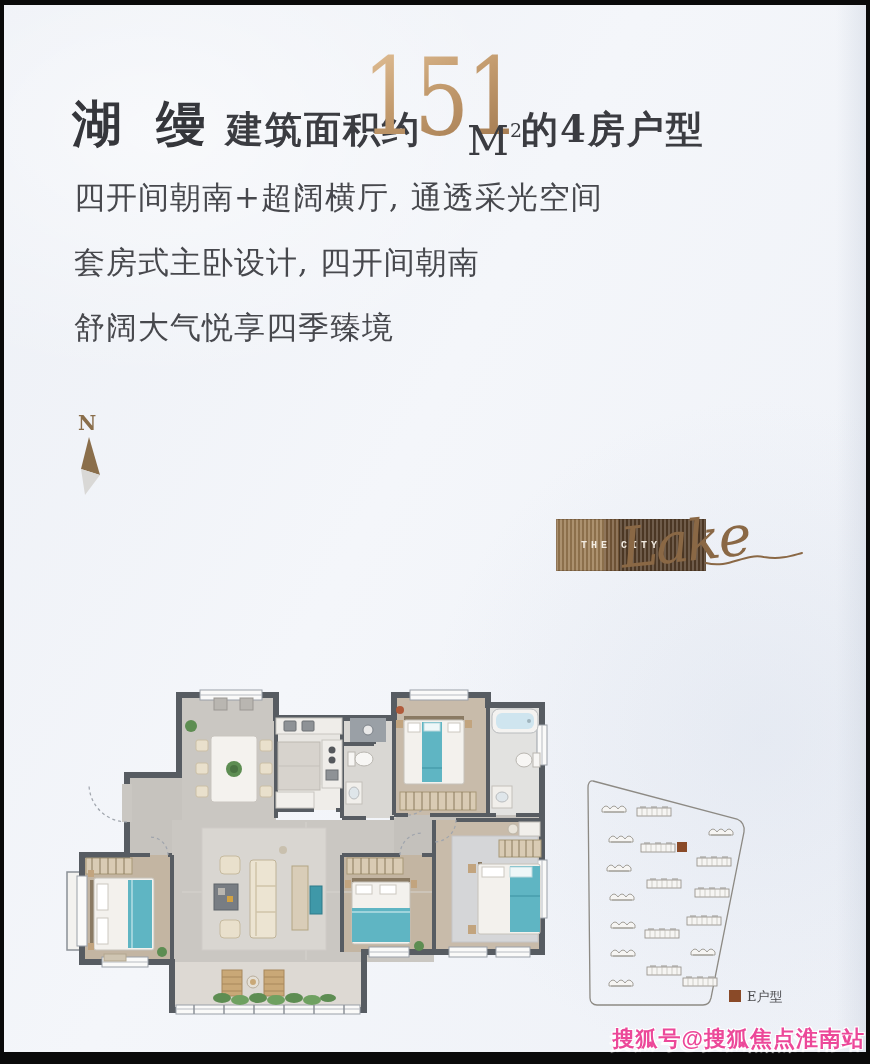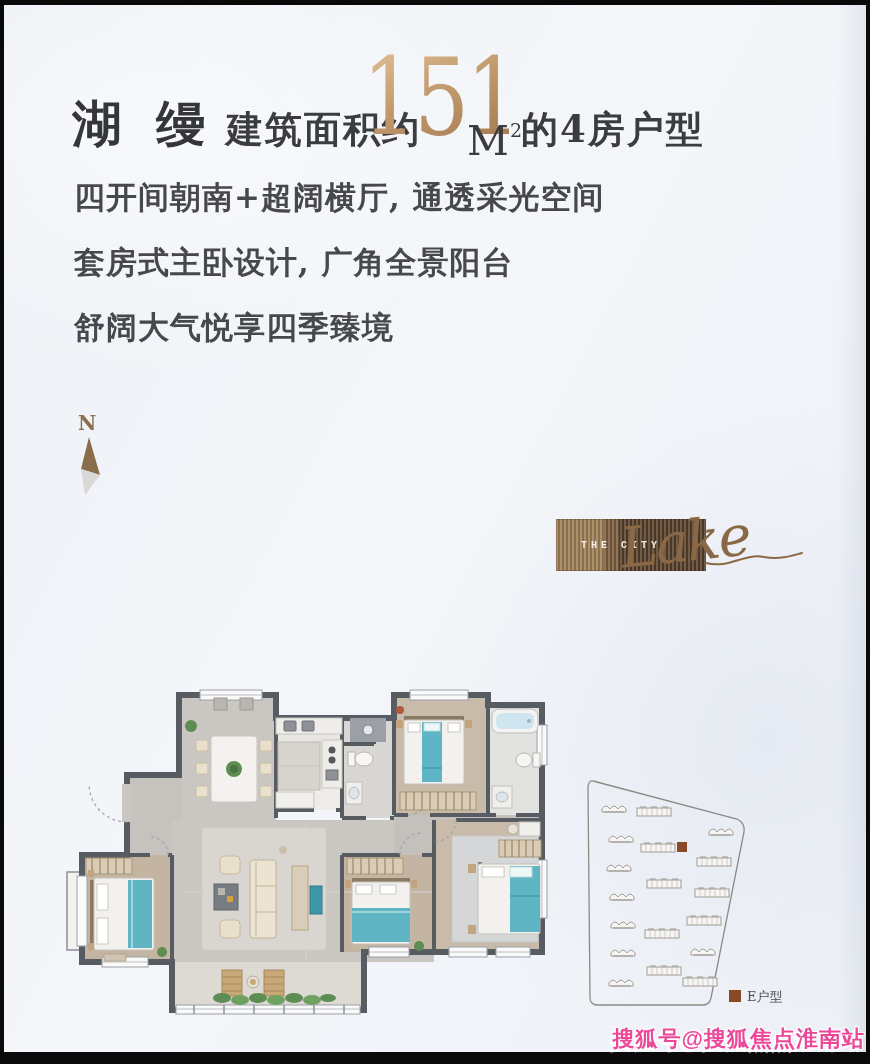--- a/index.html
+++ b/index.html
@@ -20,21 +20,21 @@
   .area-prefix{position:absolute;left:222px;top:100px;font-size:37px;font-weight:700;color:#3b3c41;letter-spacing:2px;}
   .big-num{position:absolute;left:358px;top:40px;font-size:106px;line-height:1;font-weight:400;
          background:linear-gradient(160deg,#dcb98f 10%,#c29a6d 45%,#a57c52 90%);
          -webkit-background-clip:text;background-clip:text;color:transparent;
          transform:scaleX(.82);transform-origin:left top;letter-spacing:-4px;}
   .unit{position:absolute;left:463px;top:112px;font-size:41px;color:#3b3c41;font-weight:400;}
   .unit sup{font-size:19px;vertical-align:18px;margin-left:1px;}
   .suffix{position:absolute;left:505px;top:100px;font-size:37px;font-weight:700;color:#3b3c41;letter-spacing:2px;margin-left:12px;}
 
   
-  .sp{position:absolute;left:70px;font-size:31px;font-weight:700;color:#47484d;letter-spacing:1px;white-space:nowrap;}
+  .sp{position:absolute;left:70px;font-size:31px;font-weight:400;color:#47484d;letter-spacing:1px;white-space:nowrap;}
   .sp1{top:172px;} .sp2{top:237px;} .sp3{top:302px;}
 
   
   .north-label{position:absolute;left:74px;top:406px;font-size:20px;font-weight:700;color:#8a6e4b;}
   .north-arrow{position:absolute;left:62px;top:430px;}
 
   
   .logo{position:absolute;left:550px;top:498px;width:255px;height:90px;}
   .logo-block{position:absolute;left:2px;top:16px;width:150px;height:52px;
         background:
@@ -63,21 +63,21 @@
 <div class="stage">
   <div class="canvas">
 
     <div class="brand">湖缦</div>
     <div class="area-prefix">建筑面积约</div>
     <div class="big-num">151</div>
     <div class="unit"><span>M</span><sup>2</sup></div>
     <div class="suffix">的4房户型</div>
 
     <div class="sp sp1">四开间朝南+超阔横厅, 通透采光空间</div>
-    <div class="sp sp2">套房式主卧设计, 广角全景阳台</div>
+    <div class="sp sp2">套房式主卧设计, 四开间朝南</div>
     <div class="sp sp3">舒阔大气悦享四季臻境</div>
 
     <div class="north-label">N</div>
     <svg class="north-arrow" width="44" height="64" viewBox="0 0 44 64">
       <polygon points="23,2 34,40 15,34" fill="#8a6e4b"></polygon>
       <polygon points="15,34 34,40 19,60" fill="#d9d8d6"></polygon>
     </svg>
 
     <div class="logo">
       <div class="logo-block"></div>

